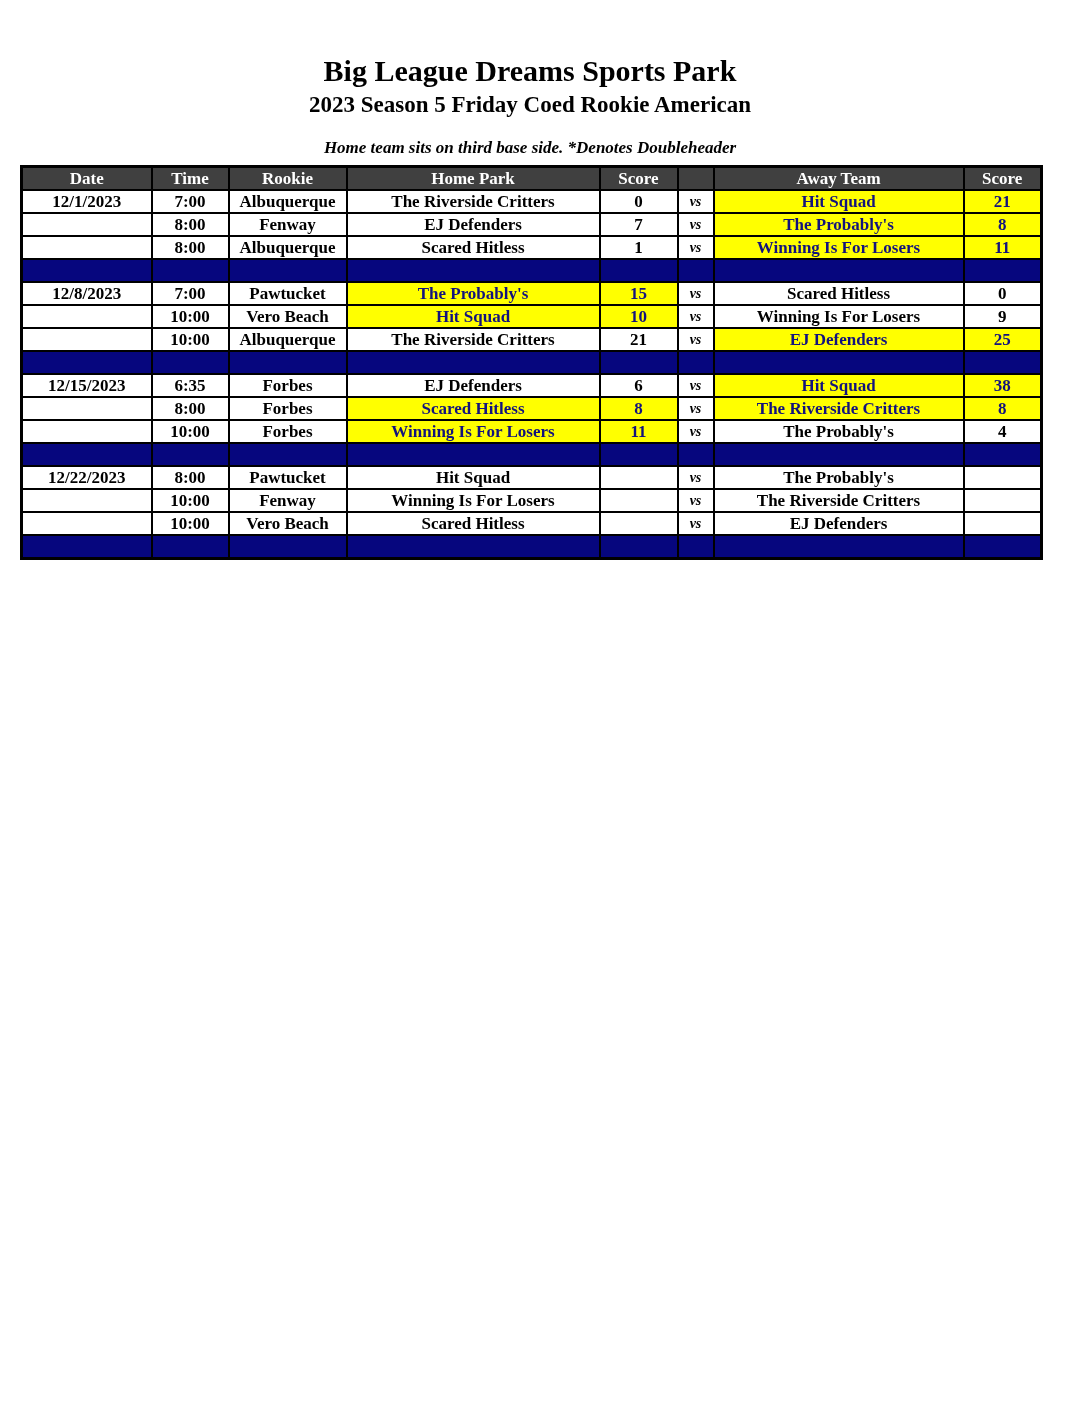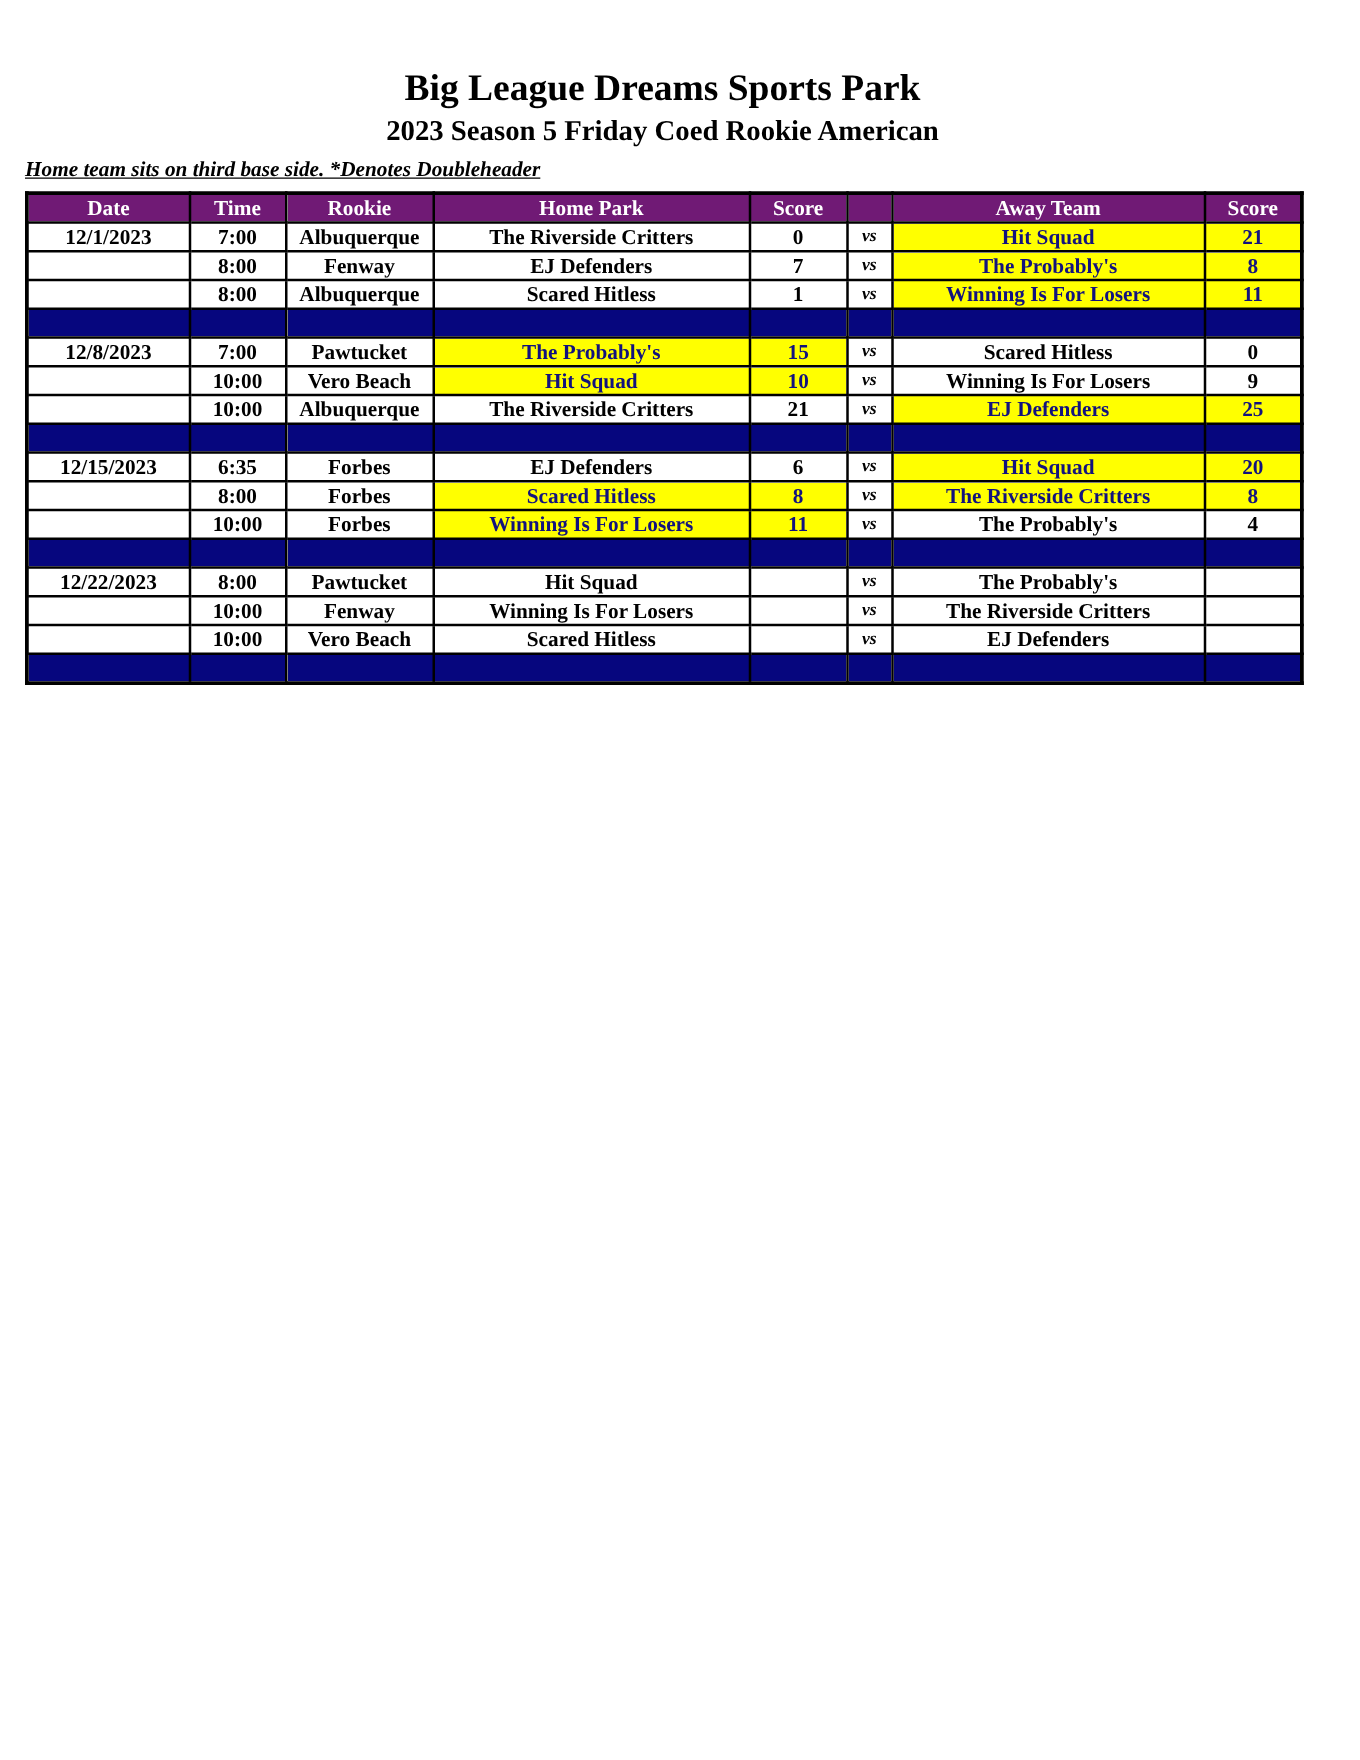--- a/index.html
+++ b/index.html
@@ -31,23 +31,23 @@
     font-size: 23px;
     font-weight: bold;
     text-align: center;
     margin: 5px 0 0 0;
     line-height: 1.1;
   }
   .note {
     font-size: 17px;
     font-weight: bold;
     font-style: italic;
-    margin: 10px 0 7px 0;
+    text-align: center;
+    margin: 22px 0 7px 0;
     line-height: 1.1;
-    text-decoration: underline;
   }
   table.schedule {
     width: 1020px;
     border-collapse: collapse;
     table-layout: fixed;
     border: 3px solid #000000;
   }
   .schedule th,
   .schedule td {
     border: 2px solid #000000;
@@ -55,21 +55,21 @@
     font-size: 17px;
     text-align: center;
     vertical-align: middle;
     padding: 0;
     height: 21px;
     line-height: 21px;
     white-space: nowrap;
     overflow: hidden;
   }
   .schedule thead th {
-    background: #701a75;
+    background: #404040;
     color: #ffffff;
     font-size: 17px;
   }
   .schedule td.winner {
     background: #ffff00;
     color: #12127e;
   }
   .schedule tr.sep td {
     background: #06067e;
     height: 21px;
@@ -192,21 +192,21 @@
           <td></td>
         </tr>
         <tr>
           <td>12/15/2023</td>
           <td>6:35</td>
           <td>Forbes</td>
           <td>EJ Defenders</td>
           <td>6</td>
           <td class="vs">vs</td>
           <td class="winner">Hit Squad</td>
-          <td class="winner">20</td>
+          <td class="winner">38</td>
         </tr>
         <tr>
           <td></td>
           <td>8:00</td>
           <td>Forbes</td>
           <td class="winner">Scared Hitless</td>
           <td class="winner">8</td>
           <td class="vs">vs</td>
           <td class="winner">The Riverside Critters</td>
           <td class="winner">8</td>

